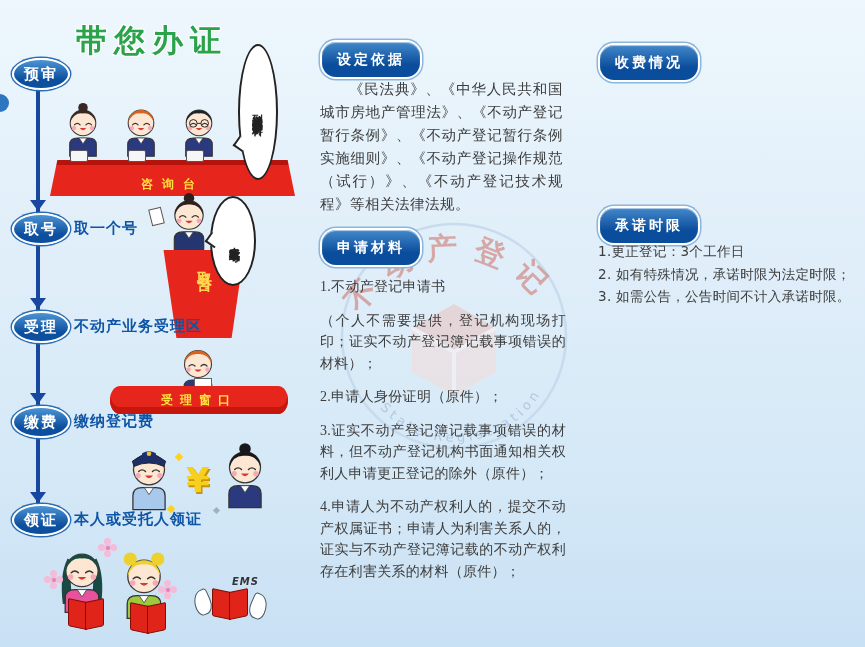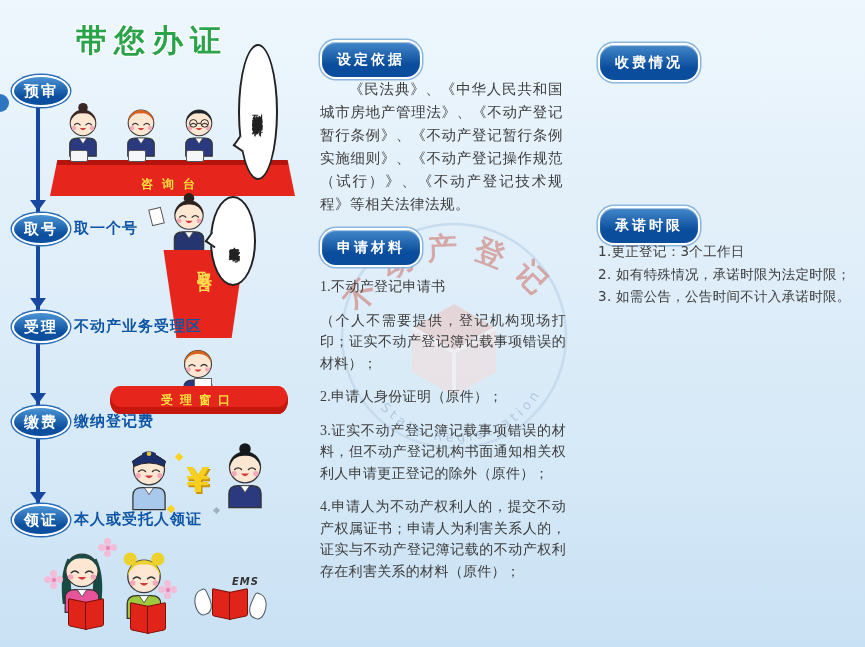--- a/index.html
+++ b/index.html
@@ -146,21 +146,21 @@
 
   <div class="abs main-title">带您办证</div>
   <div class="abs edge-dot"></div>
 
   <div class="abs flow-line"></div>
   <div class="abs arrow-down" style="top:200px"></div>
   <div class="abs arrow-down" style="top:298px"></div>
   <div class="abs arrow-down" style="top:393px"></div>
   <div class="abs arrow-down" style="top:492px"></div>
 
-  <div class="abs flow-ellipse" style="top:75px">预审</div>
+  <div class="abs flow-ellipse" style="top:58px">预审</div>
   <div class="abs flow-ellipse" style="top:213px">取号</div>
   <div class="abs flow-ellipse" style="top:311px">受理</div>
   <div class="abs flow-ellipse" style="top:406px">缴费</div>
   <div class="abs flow-ellipse" style="top:504px">领证</div>
 
   <div class="abs step-note" style="left:74px;top:219px">取一个号</div>
   <div class="abs step-note" style="left:74px;top:317px">不动产业务受理区</div>
   <div class="abs step-note" style="left:74px;top:412px">缴纳登记费</div>
   <div class="abs scene" style="left:50px;top:96px;width:245px;height:100px">
     <svg class="figure" style="left:14px;top:6px;width:38px" viewBox="0 0 40 58">

